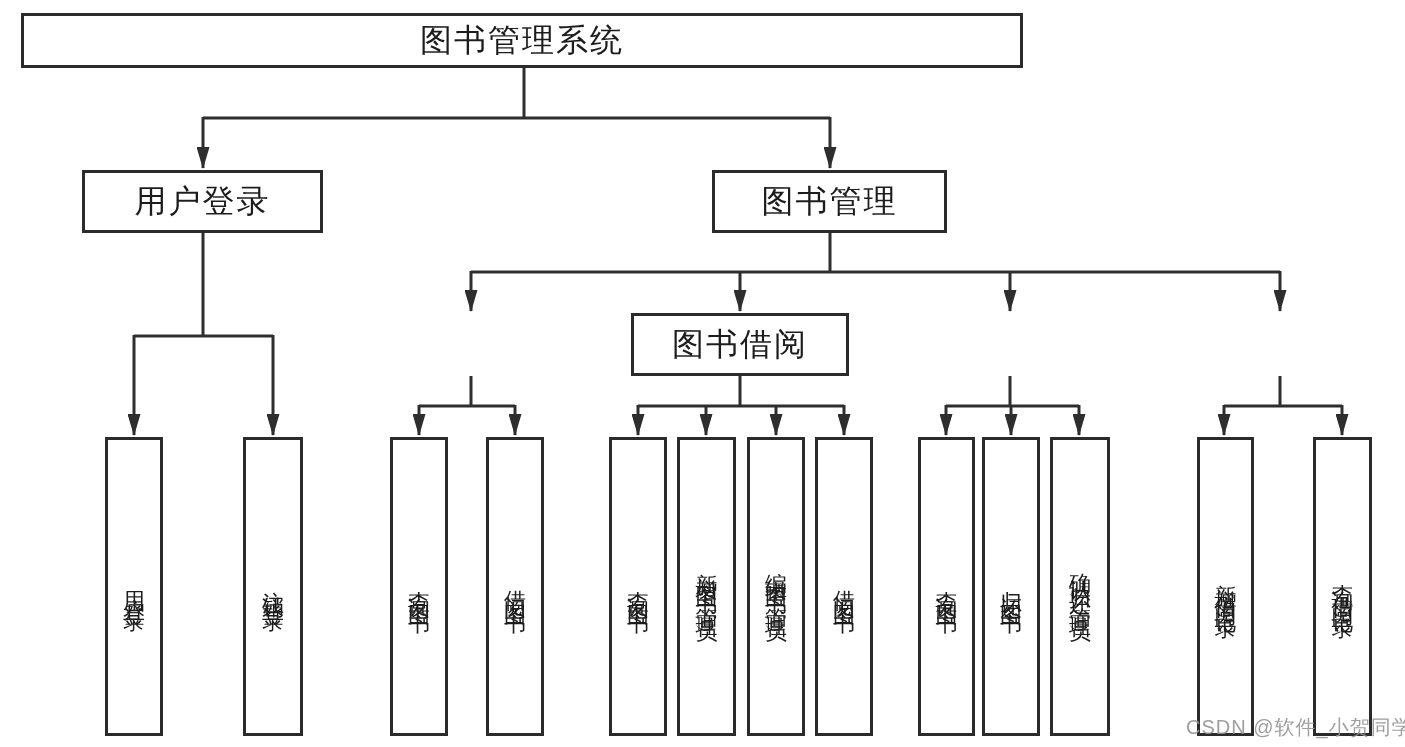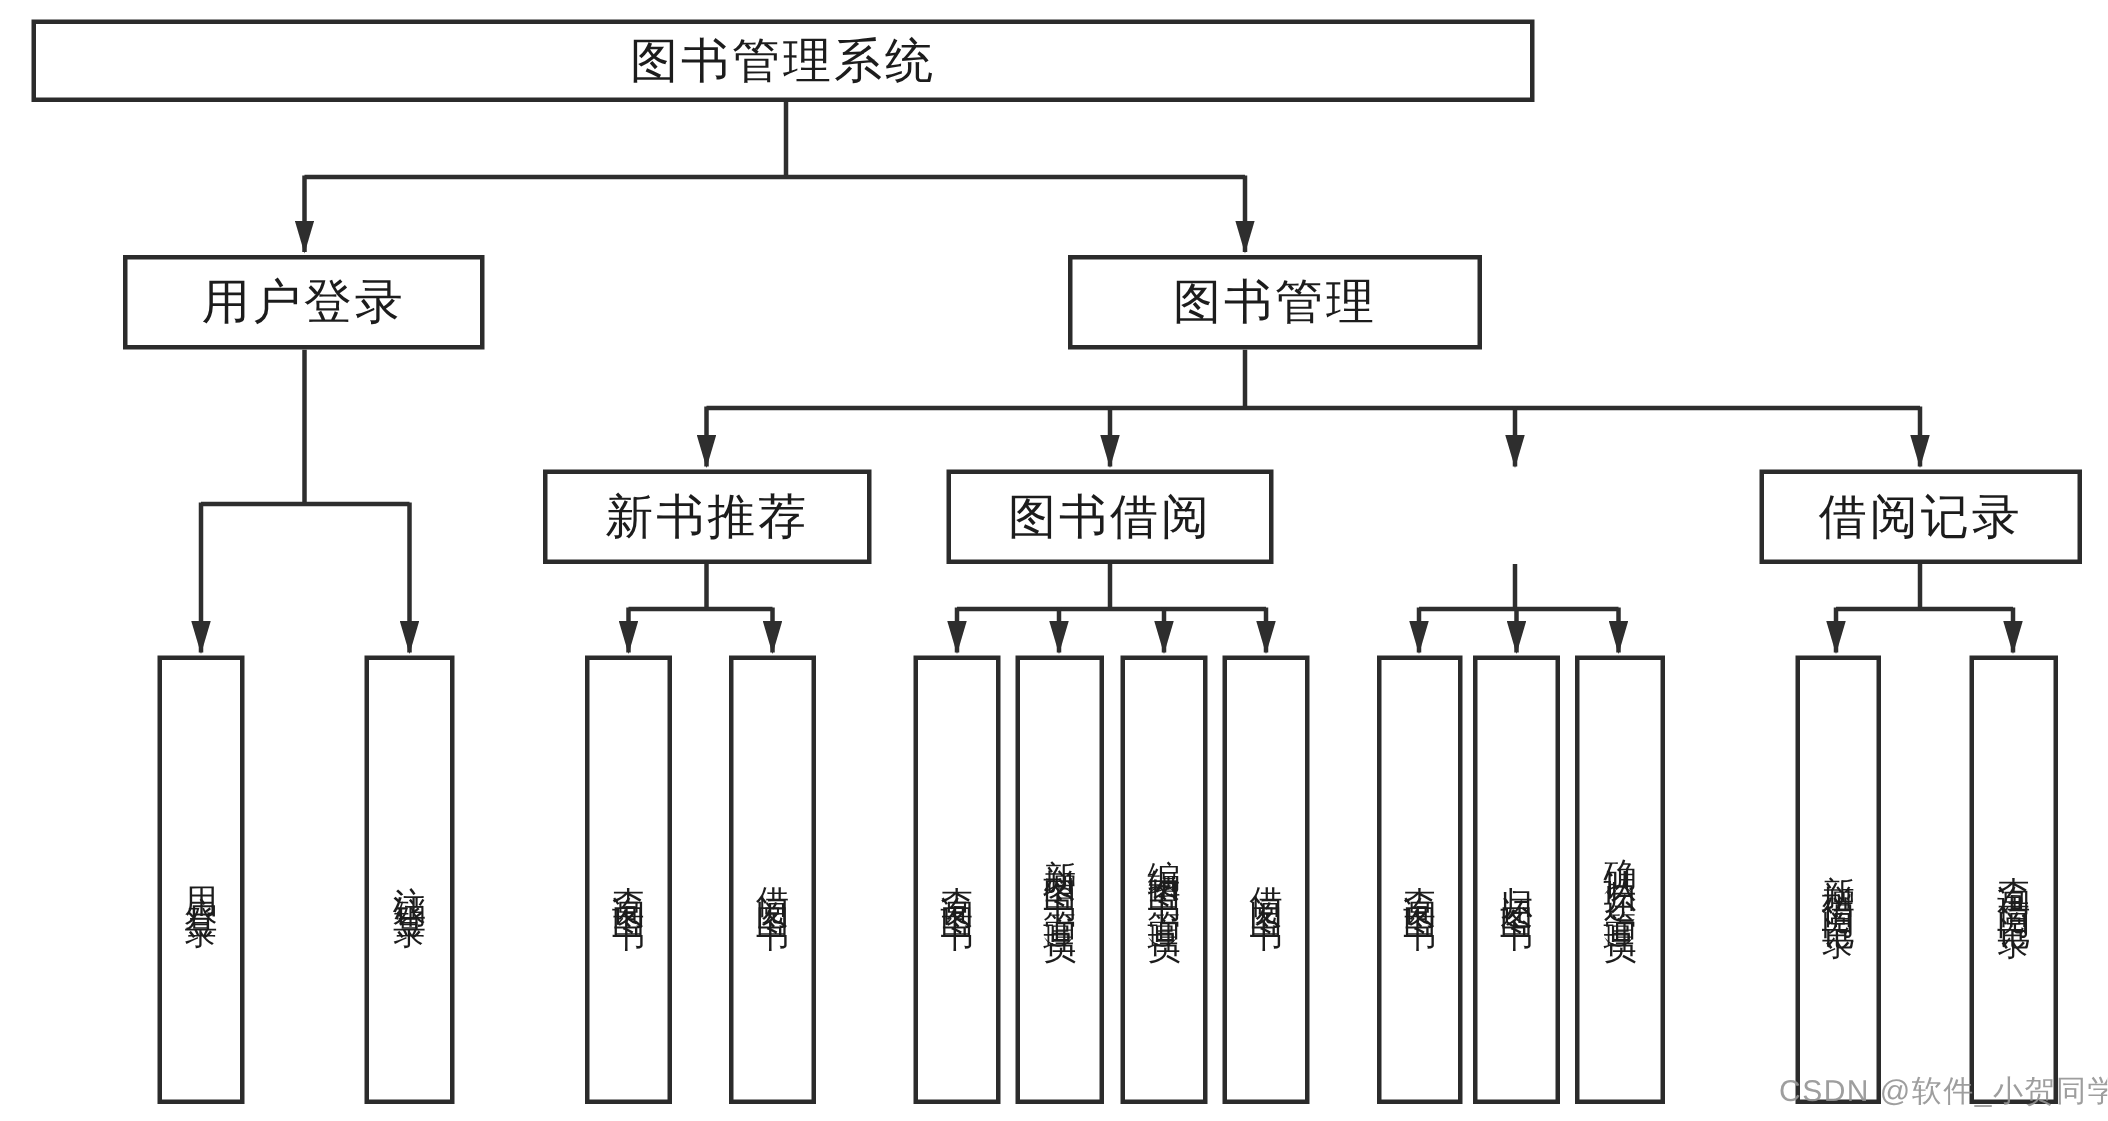--- a/index.html
+++ b/index.html
@@ -103,25 +103,23 @@
       <path d="M1280,376 L1280,406"></path>
       <path d="M1224,406 L1342,406"></path>
       <path d="M1224,405 L1224,435" marker-end="url(#arw)"></path>
       <path d="M1342,405 L1342,435" marker-end="url(#arw)"></path>
     </g>
   </svg>
 
   <div class="node h" style="left:21px;top:13px;width:1002px;height:55px">图书管理系统</div>
 
   <div class="node h" style="left:82px;top:170px;width:241px;height:63px">用户登录</div>
-  <div class="node h" style="left:712px;top:170px;width:276px;height:63px">图书管理</div>
+  <div class="node h" style="left:712px;top:170px;width:235px;height:63px">图书管理</div>
 
-  <div class="node h" style="left:362px;top:313px;width:219px;height:63px">新书推荐</div>
   <div class="node h" style="left:631px;top:313px;width:218px;height:63px">图书借阅</div>
-  <div class="node h" style="left:1173px;top:313px;width:215px;height:63px">借阅记录</div>
 
   <div class="node v" style="left:105px;top:437px;width:58px;height:299px">用户登录</div>
   <div class="node v" style="left:243px;top:437px;width:60px;height:299px">注销登录</div>
 
   <div class="node v" style="left:390px;top:437px;width:58px;height:299px">查询图书</div>
   <div class="node v" style="left:486px;top:437px;width:58px;height:299px">借阅图书</div>
 
   <div class="node v" style="left:609px;top:437px;width:58px;height:299px">查询图书</div>
   <div class="node v" style="left:677px;top:437px;width:59px;height:299px">新增图书（管理员）</div>
   <div class="node v" style="left:747px;top:437px;width:58px;height:299px">编辑图书（管理员）</div>

